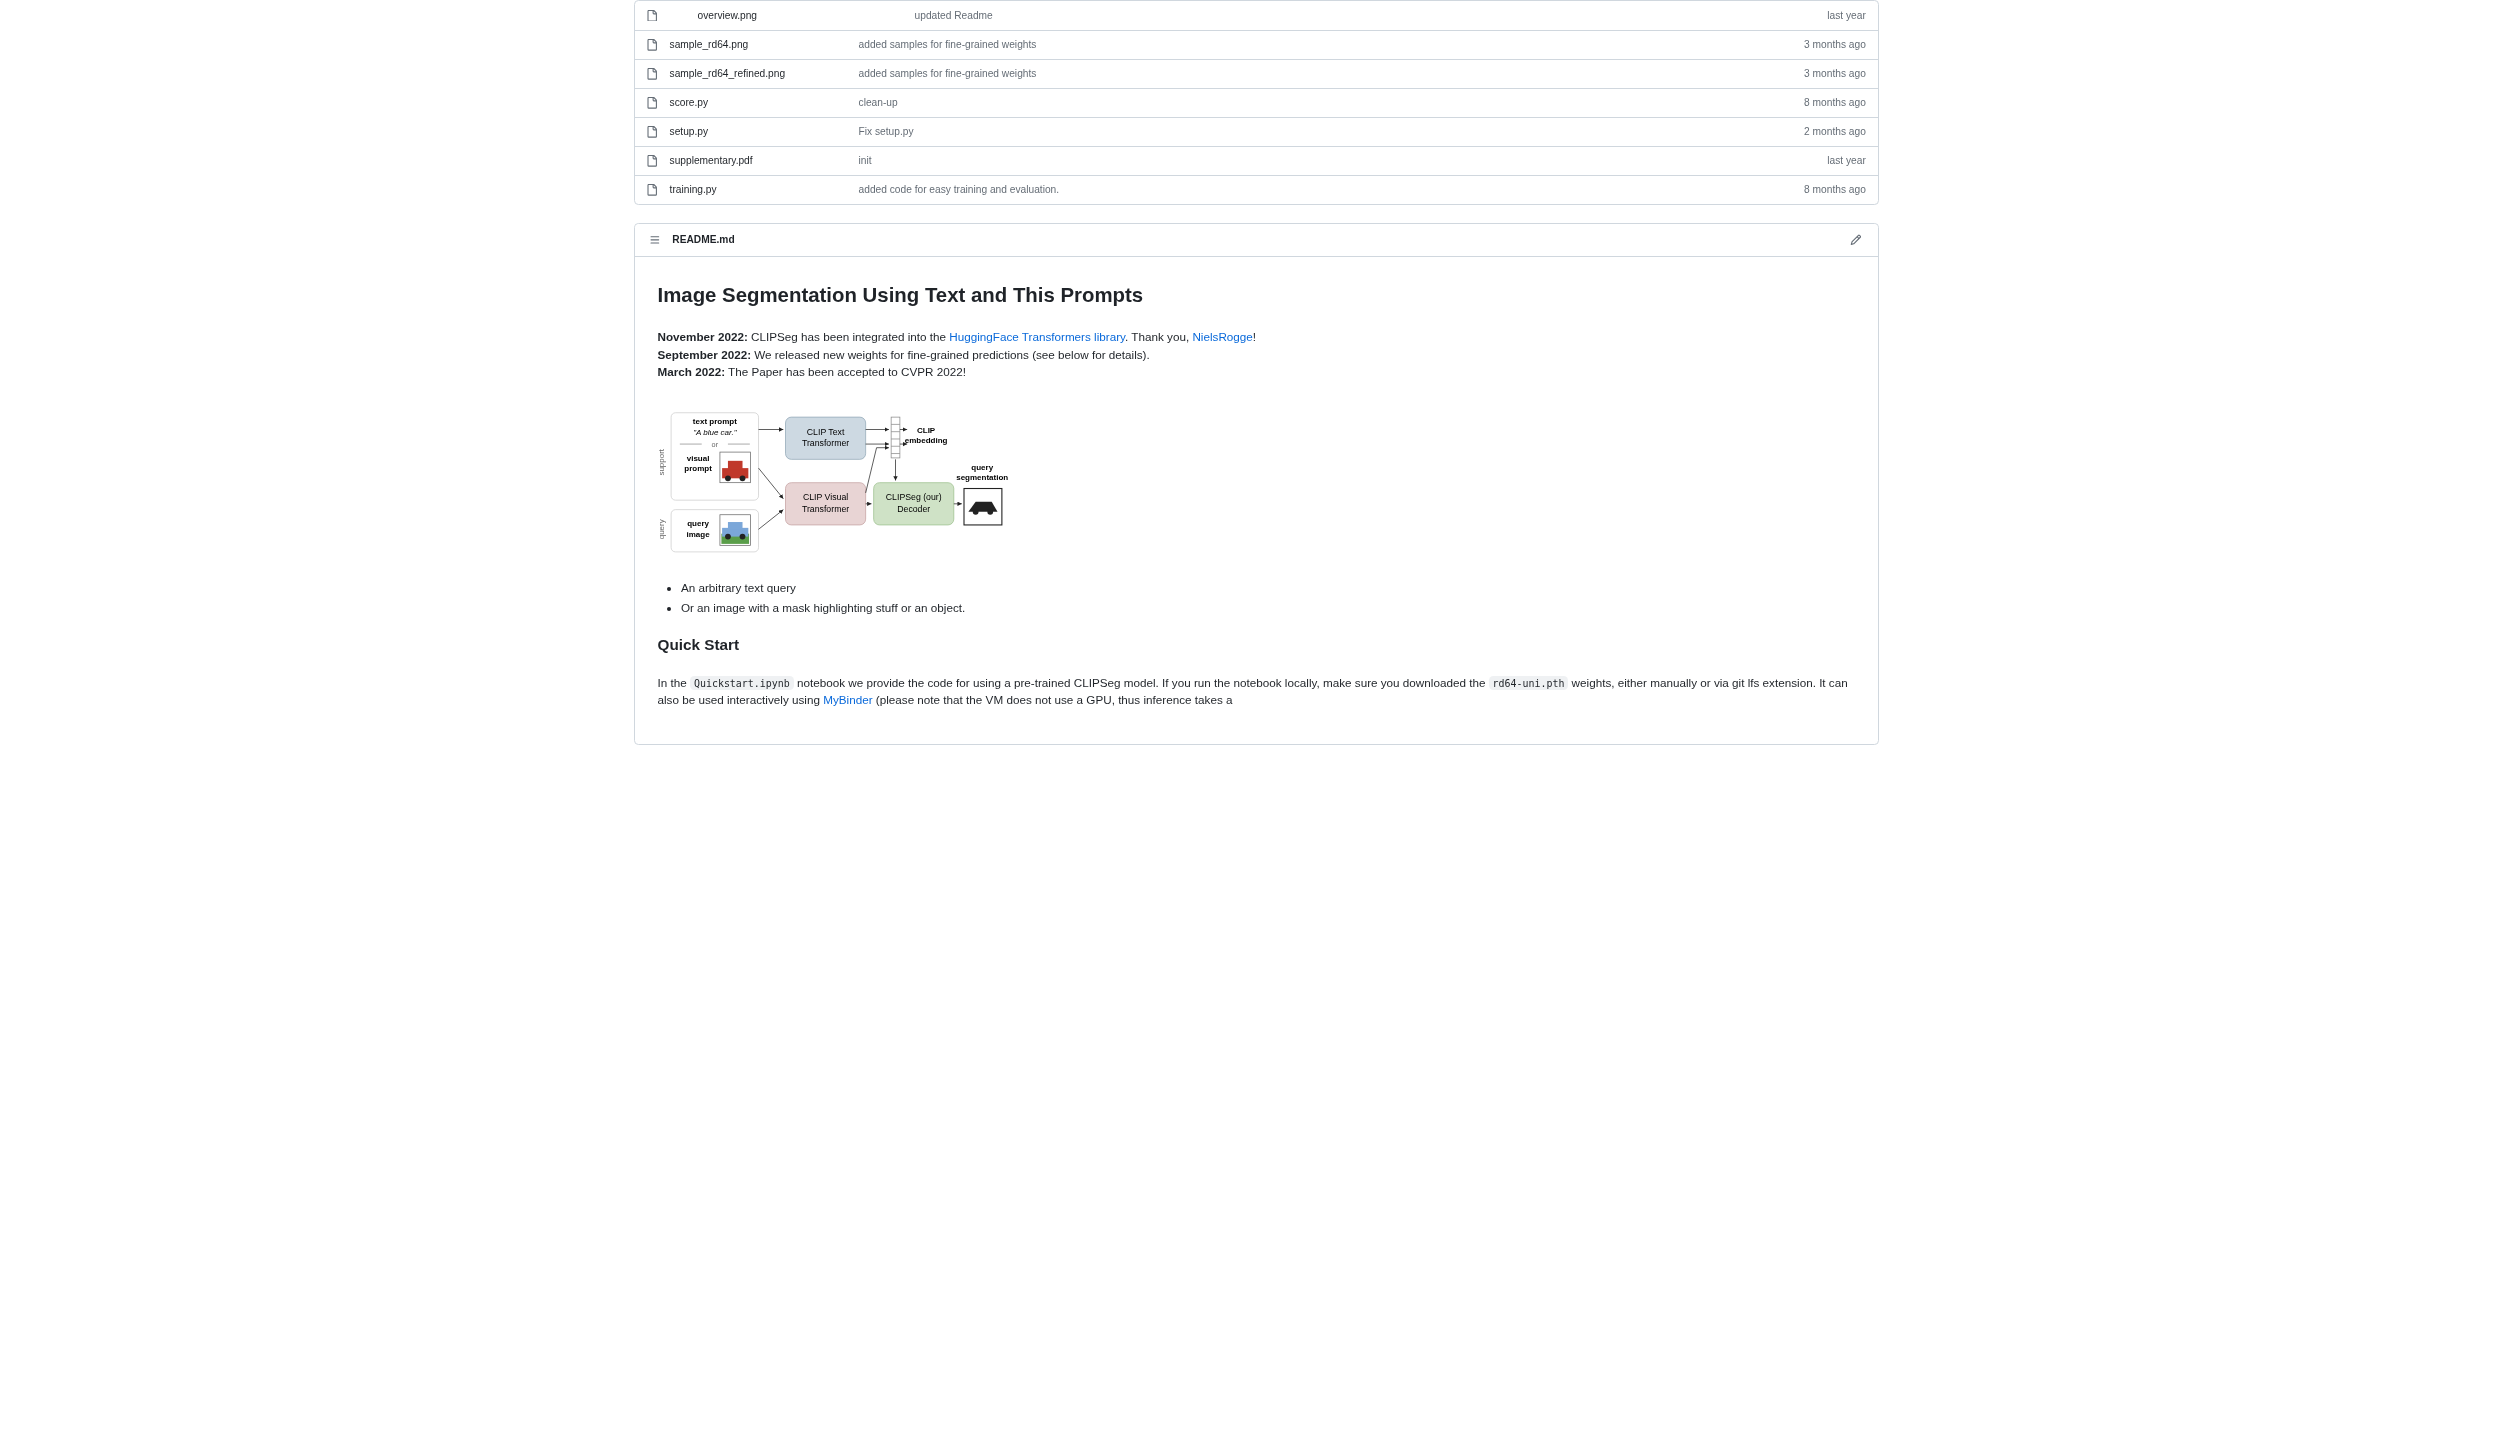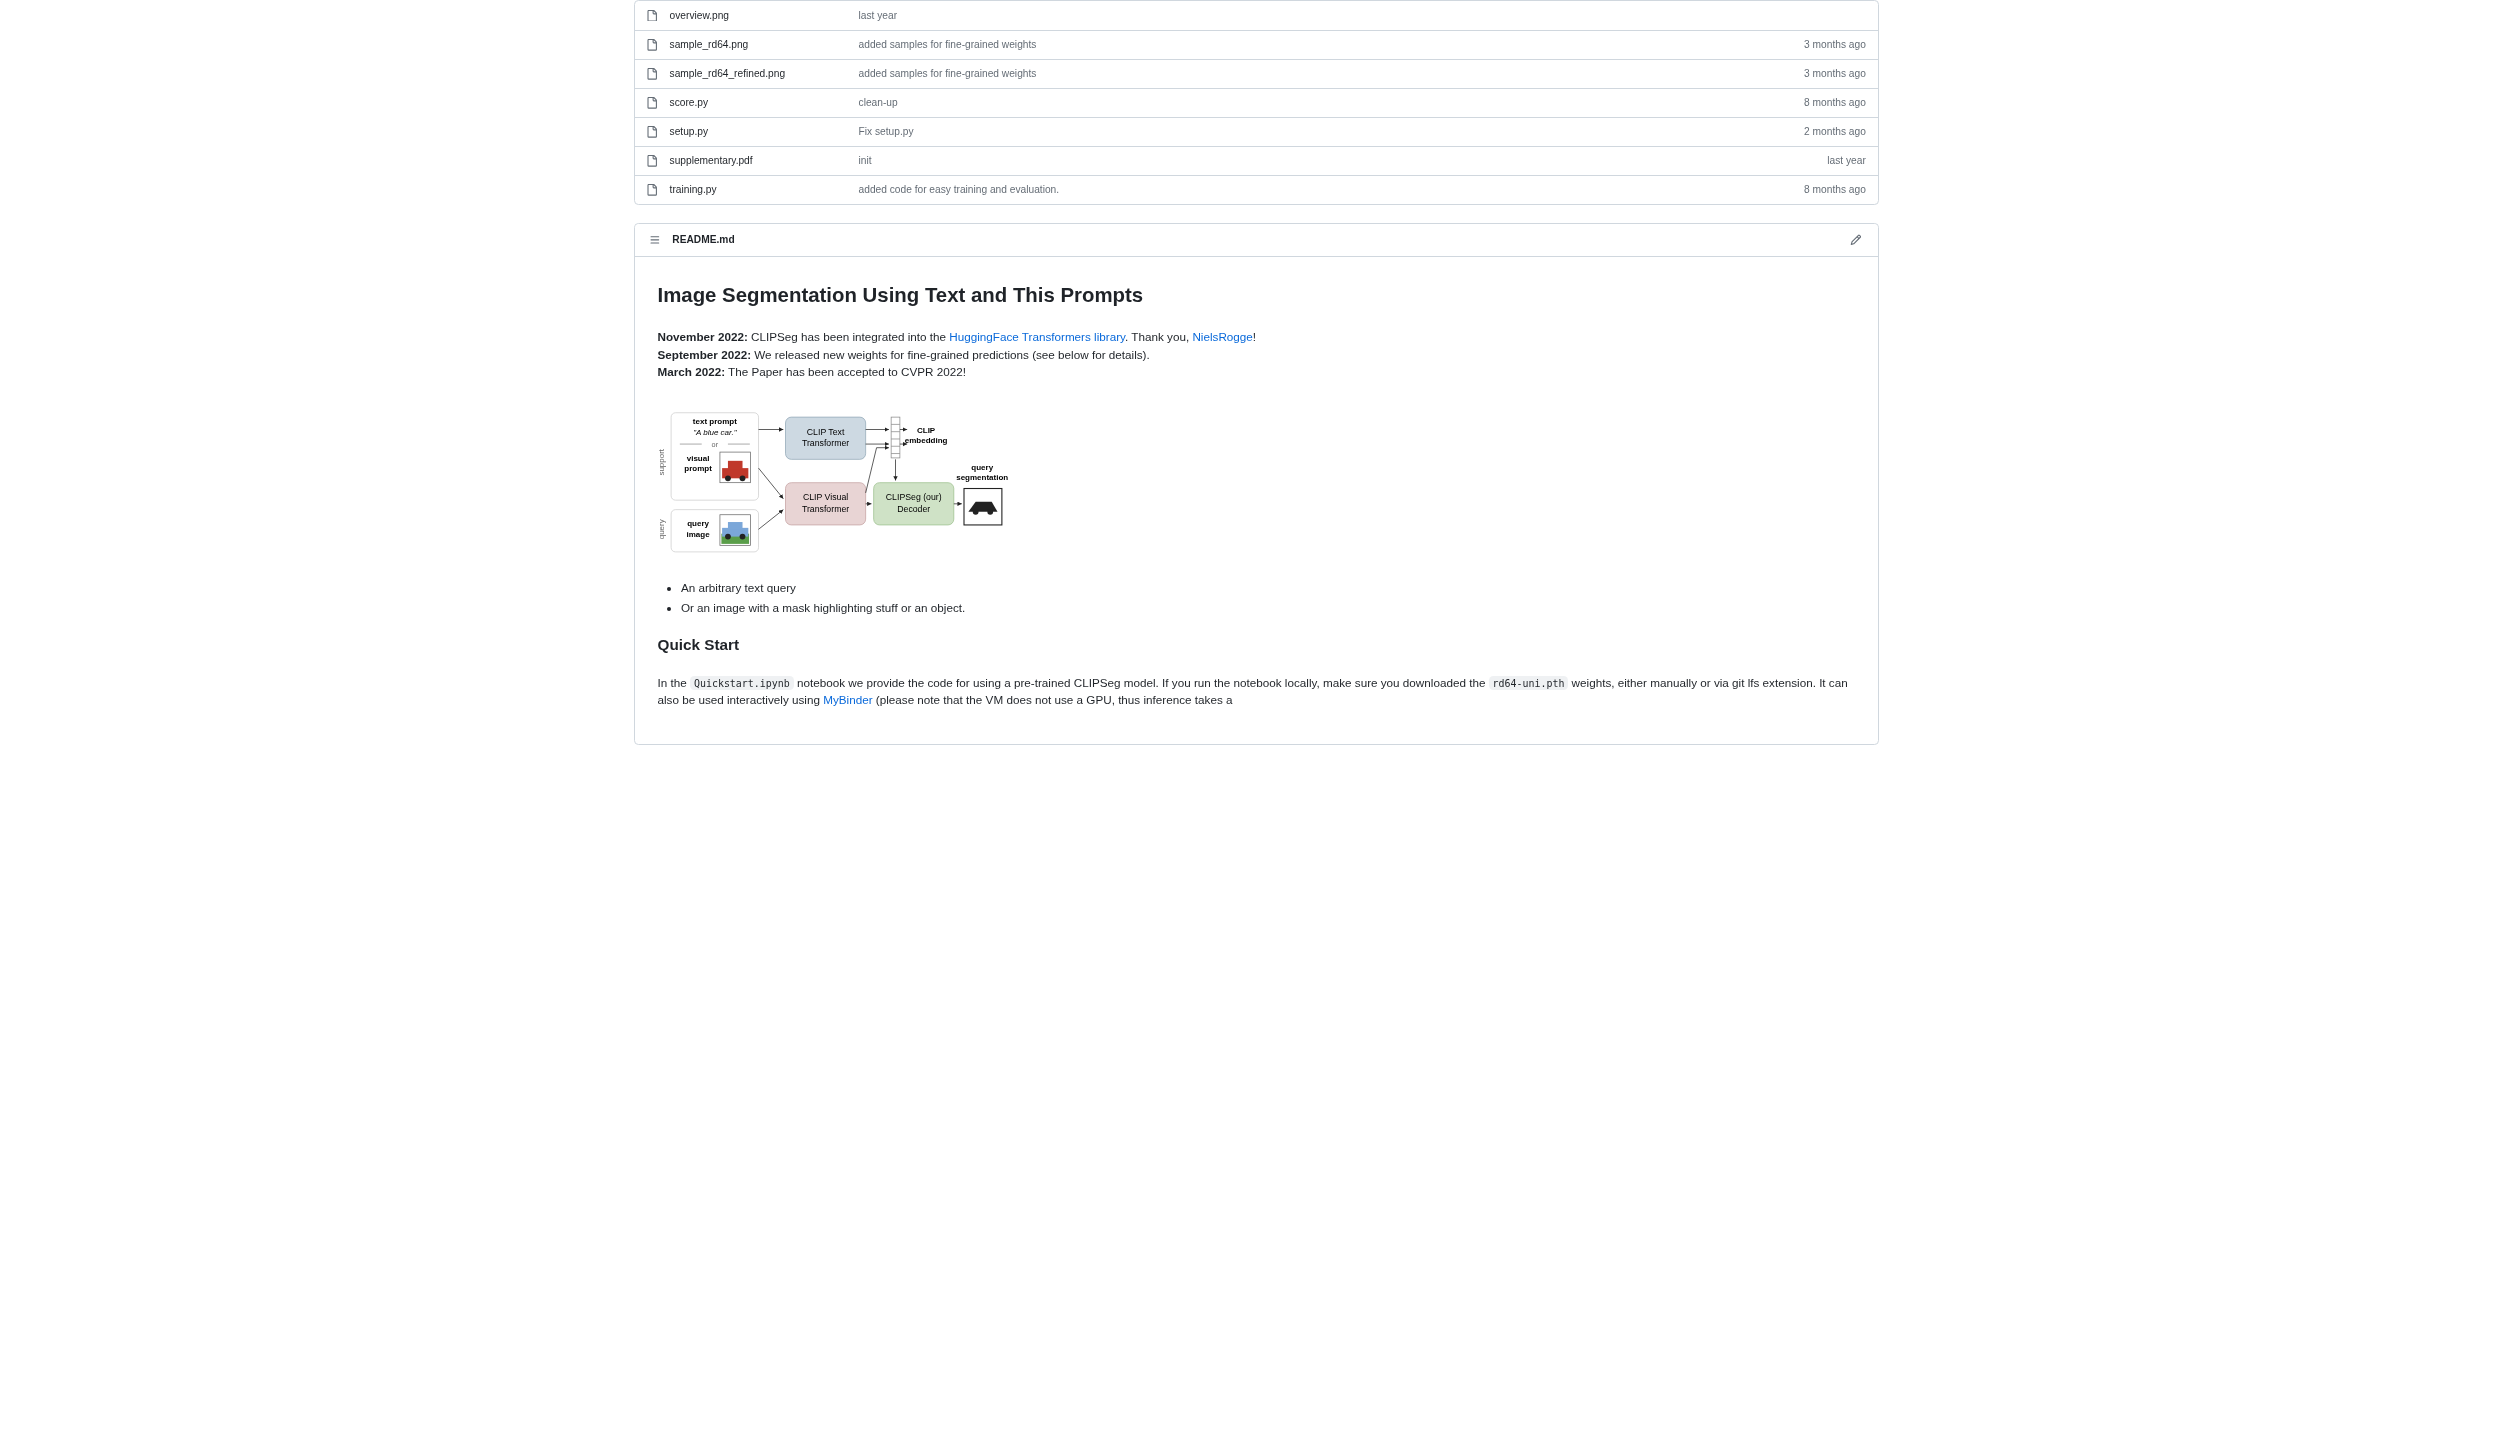--- a/index.html
+++ b/index.html
@@ -22,21 +22,21 @@
     margin-top: 0;
   }
   .file-row {
     display: flex;
     align-items: center;
     padding: 5.8px 11.7px;
     border-top: 0.7px solid #d0d7de;
     font-size: 10.2px;
     min-height: 29px;
   }
-  .file-row:first-child { border-top: none; }
+  .file-row:first-child { border-top: none; gap: 28px; }
   .file-icon {
     flex-shrink: 0;
     margin-right: 11.7px;
     color: #656d76;
     display: flex;
     align-items: center;
   }
   .file-name {
     flex: 0 0 189px;
     color: #1f2328;
@@ -133,20 +133,21 @@
 <div class="container">
 
   <div class="repo-files" id="file-list">
       <div class="file-row">
     <span class="file-icon">
           <svg width="11.7" height="11.7" viewBox="0 0 16 16" fill="currentColor">
             <path d="M2 1.75C2 .784 2.784 0 3.75 0h6.586c.464 0 .909.184 1.237.513l2.914 2.914c.329.328.513.773.513 1.237v9.586A1.75 1.75 0 0 1 13.25 16h-9.5A1.75 1.75 0 0 1 2 14.25Zm1.75-.25a.25.25 0 0 0-.25.25v12.5c0 .138.112.25.25.25h9.5a.25.25 0 0 0 .25-.25V6h-2.75A1.75 1.75 0 0 1 9 4.25V1.5Zm6.75.062V4.25c0 .138.112.25.25.25h2.688l-.011-.013-2.914-2.914-.013-.011Z"></path>
           </svg>
         </span>
     <span class="file-name">overview.png</span>
+    <span class="file-commit">updated Readme</span>
     <span class="file-time">last year</span>
   </div>
       <div class="file-row">
     <span class="file-icon">
           <svg width="11.7" height="11.7" viewBox="0 0 16 16" fill="currentColor">
             <path d="M2 1.75C2 .784 2.784 0 3.75 0h6.586c.464 0 .909.184 1.237.513l2.914 2.914c.329.328.513.773.513 1.237v9.586A1.75 1.75 0 0 1 13.25 16h-9.5A1.75 1.75 0 0 1 2 14.25Zm1.75-.25a.25.25 0 0 0-.25.25v12.5c0 .138.112.25.25.25h9.5a.25.25 0 0 0 .25-.25V6h-2.75A1.75 1.75 0 0 1 9 4.25V1.5Zm6.75.062V4.25c0 .138.112.25.25.25h2.688l-.011-.013-2.914-2.914-.013-.011Z"></path>
           </svg>
         </span>
     <span class="file-name">sample_rd64.png</span>
     <span class="file-commit">added samples for fine-grained weights</span>

